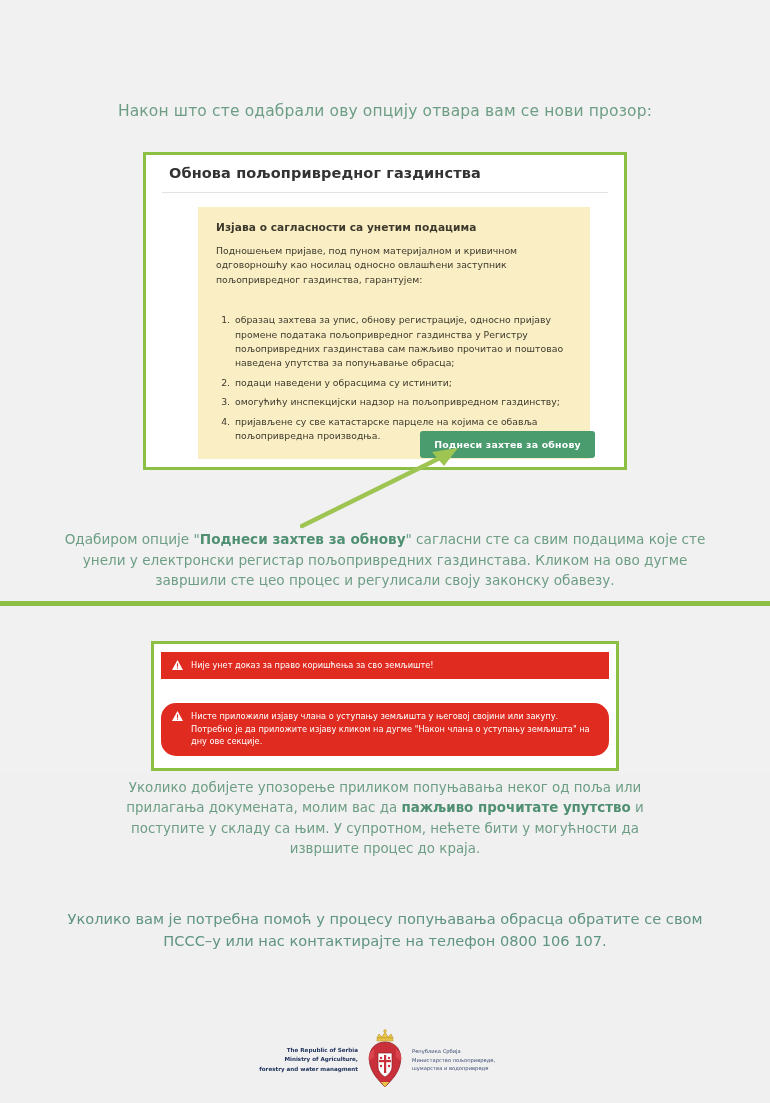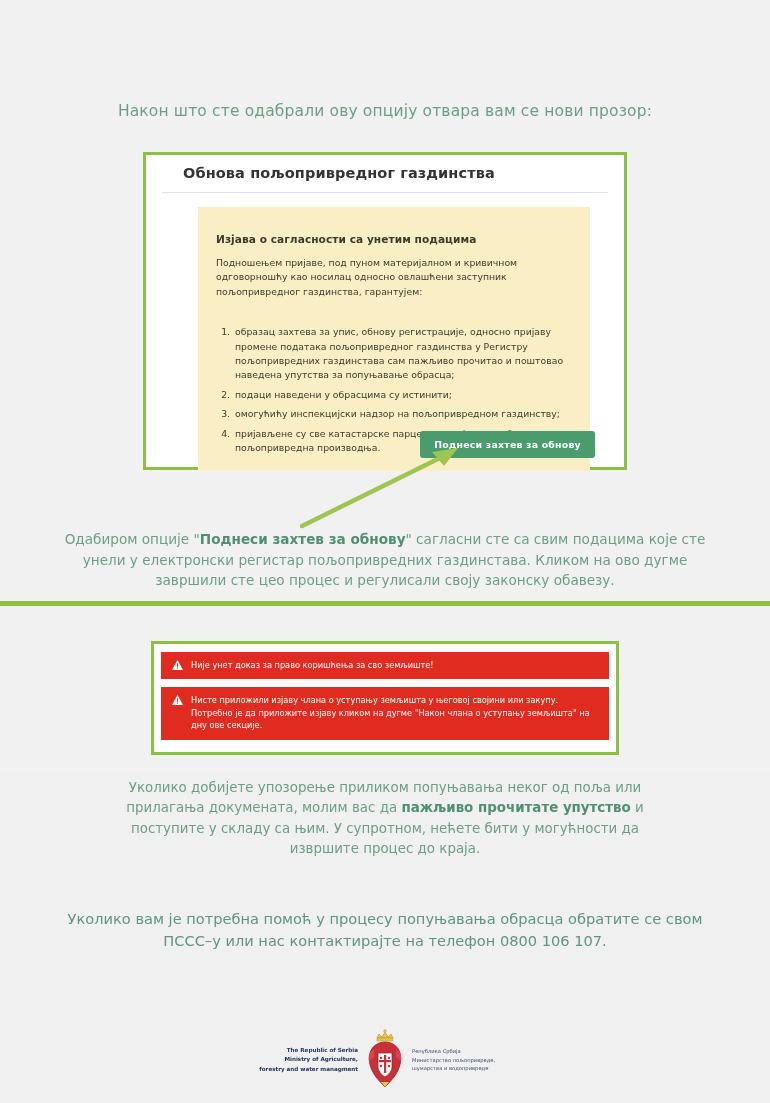--- a/index.html
+++ b/index.html
@@ -40,21 +40,21 @@
     left: 143px;
     top: 152px;
     width: 484px;
     height: 318px;
     box-sizing: border-box;
     border: 3px solid #8cc044;
     background: #ffffff;
   }
   .card-title {
     position: absolute;
-    left: 37px;
+    left: 23px;
     top: 10px;
     font-size: 14.5px;
     font-weight: bold;
     color: #333333;
     letter-spacing: .1px;
   }
   .card-title-rule {
     position: absolute;
     left: 16px;
     top: 37px;
@@ -70,21 +70,21 @@
     top: 52px;
     width: 392px;
     box-sizing: border-box;
     background: #faeec5;
     padding: 14px 18px 16px 18px;
   }
   .consent-heading {
     font-size: 10.6px;
     font-weight: bold;
     color: #3d3a2d;
-    margin: 12px 0 11px 0;
+    margin: 0 0 11px 0;
     letter-spacing: .05px;
   }
   .consent-intro {
     font-size: 9.3px;
     line-height: 1.55;
     color: #3d3a2d;
     margin: 0 0 26px 0;
   }
   .consent-list {
     margin: 0;
@@ -165,23 +165,23 @@
     padding: 8px 7px;
   }
   .alert {
     background: #e02b20;
     color: #ffffff;
     padding: 7px 10px 8px 10px;
     display: flex;
     align-items: flex-start;
     font-size: 8.2px;
     line-height: 1.52;
-    margin-bottom: 8px;
-  }
-  .alert:last-child { margin-bottom: 4px; }
+    margin-bottom: 24px;
+  }
+  .alert:last-child { margin-bottom: 4px; border-radius: 15px; }
   .alert-icon {
     flex: 0 0 auto;
     width: 13px;
     margin-right: 7px;
     margin-top: 1px;
     display: flex;
     justify-content: center;
   }
   .alert-body { flex: 1 1 auto; }
   .alert-line { display: block; }

